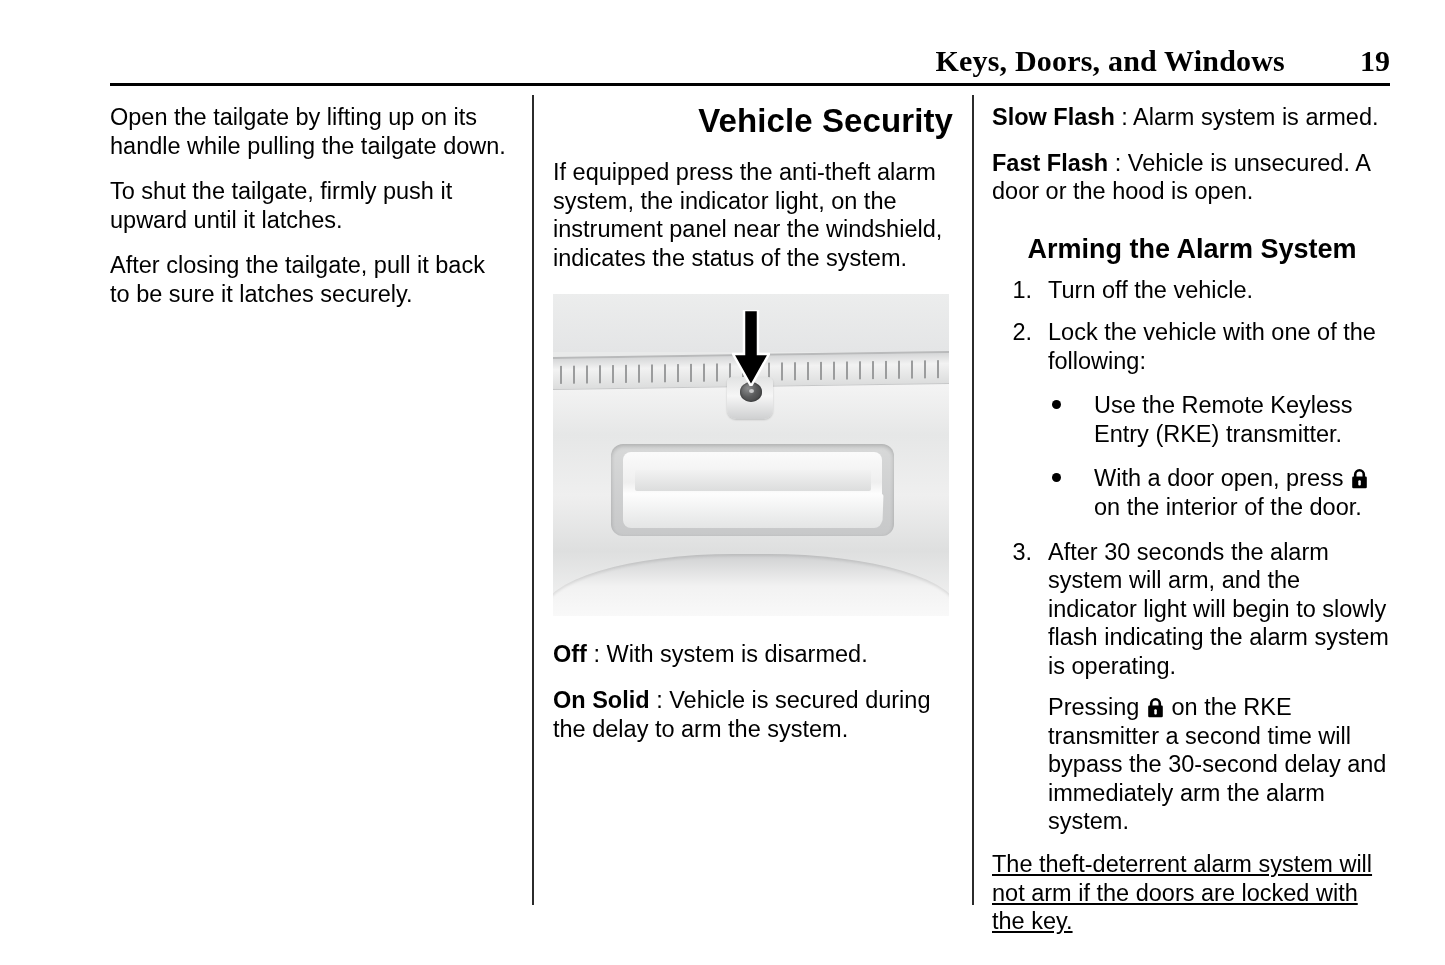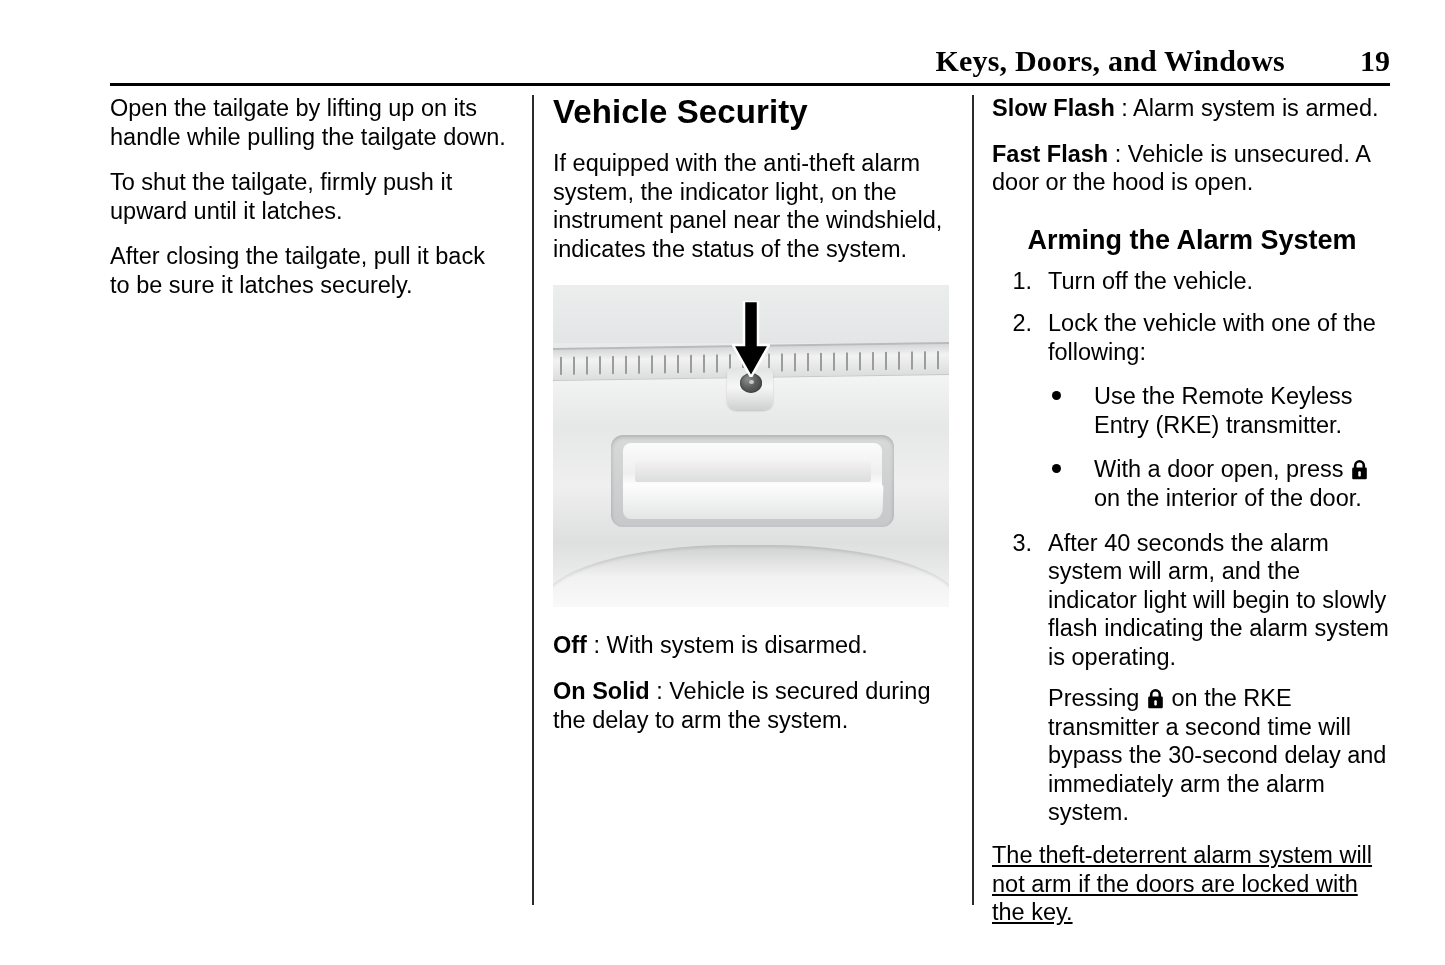--- a/index.html
+++ b/index.html
@@ -65,38 +65,39 @@
     width: 2px;
     height: 810px;
     background: #2b2b2b;
   }
   .divider-1 { left: 532px; }
   .divider-2 { left: 972px; }
 
   
   .col {
     position: absolute;
-    top: 94px;
+    top: 103px;
   }
   .col-left   { left: 110px;  width: 400px; }
   .col-mid    { left: 553px;  width: 400px; }
   .col-right  { left: 992px;  width: 400px; }
 
   p {
     margin: 0 0 17px 0;
     font-size: 23.5px;
     line-height: 1.215;
   }
 
   h1.section {
     margin: 0 0 19px 0;
     font-size: 33px;
     font-weight: bold;
     line-height: 1.1;
     letter-spacing: 0.1px;
+    text-align: right;
   }
   h2.subsection {
     margin: 33px 0 14px 0;
     font-size: 27px;
     font-weight: bold;
     line-height: 1.15;
   }
   h2.subsection.tight {
     margin-top: 28px;
     margin-bottom: 11px;
@@ -307,21 +308,21 @@
 
   <div class="col col-left">
     <p>Open the tailgate by lifting up on its handle while pulling the tailgate down.</p>
     <p>To shut the tailgate, firmly push it upward until it latches.</p>
     <p>After closing the tailgate, pull it back to be sure it latches securely.</p>
   </div>
 
   <div class="col col-mid">
     <h1 class="section">Vehicle Security</h1>
 
-    <p>If equipped with the anti-theft alarm system, the indicator light, on the instrument panel near the windshield, indicates the status of the system.</p>
+    <p>If equipped press the anti-theft alarm system, the indicator light, on the instrument panel near the windshield, indicates the status of the system.</p>
 
     <div class="figure">
       <div class="fig-sky"></div>
       <div class="fig-body"></div>
       <div class="fig-lip"></div>
       <div class="fig-ticks"></div>
       <div class="fig-cam-housing"></div>
       <div class="fig-cam-lens"></div>
       <div class="fig-cam-glint"></div>
       <div class="fig-handle-recess"></div>
@@ -379,21 +380,21 @@
                 <path d="M4.2 8.4V5.6a4.3 4.3 0 0 1 8.6 0v2.8" fill="none" stroke="#000" stroke-width="2.6"></path>
                 <rect x="1.2" y="7.6" width="14.6" height="11.6" rx="1.2" fill="#000"></rect>
                 <rect x="7.3" y="11.2" width="2.5" height="5.4" rx="1" fill="#fff"></rect>
               </svg><span> on the interior of the door.</span>
           </li>
         </ul>
       </li>
 
       <li>
         <span class="num">3.</span>
-        <p>After 40 seconds the alarm system will arm, and the indicator light will begin to slowly flash indicating the alarm system is operating.</p>
+        <p>After 30 seconds the alarm system will arm, and the indicator light will begin to slowly flash indicating the alarm system is operating.</p>
         <p><span>Pressing </span><svg class="lock-icon" viewBox="0 0 17 20">
               <path d="M4.2 8.4V5.6a4.3 4.3 0 0 1 8.6 0v2.8" fill="none" stroke="#000" stroke-width="2.6"></path>
               <rect x="1.2" y="7.6" width="14.6" height="11.6" rx="1.2" fill="#000"></rect>
               <rect x="7.3" y="11.2" width="2.5" height="5.4" rx="1" fill="#fff"></rect>
             </svg><span> on the RKE transmitter a second time will bypass the 30-second delay and immediately arm the alarm system.</span></p>
       </li>
     </ol>
 
     <p style="margin-top:10px;text-decoration:underline;">The theft-deterrent alarm system will not arm if the doors are locked with the key.</p>
   </div>

